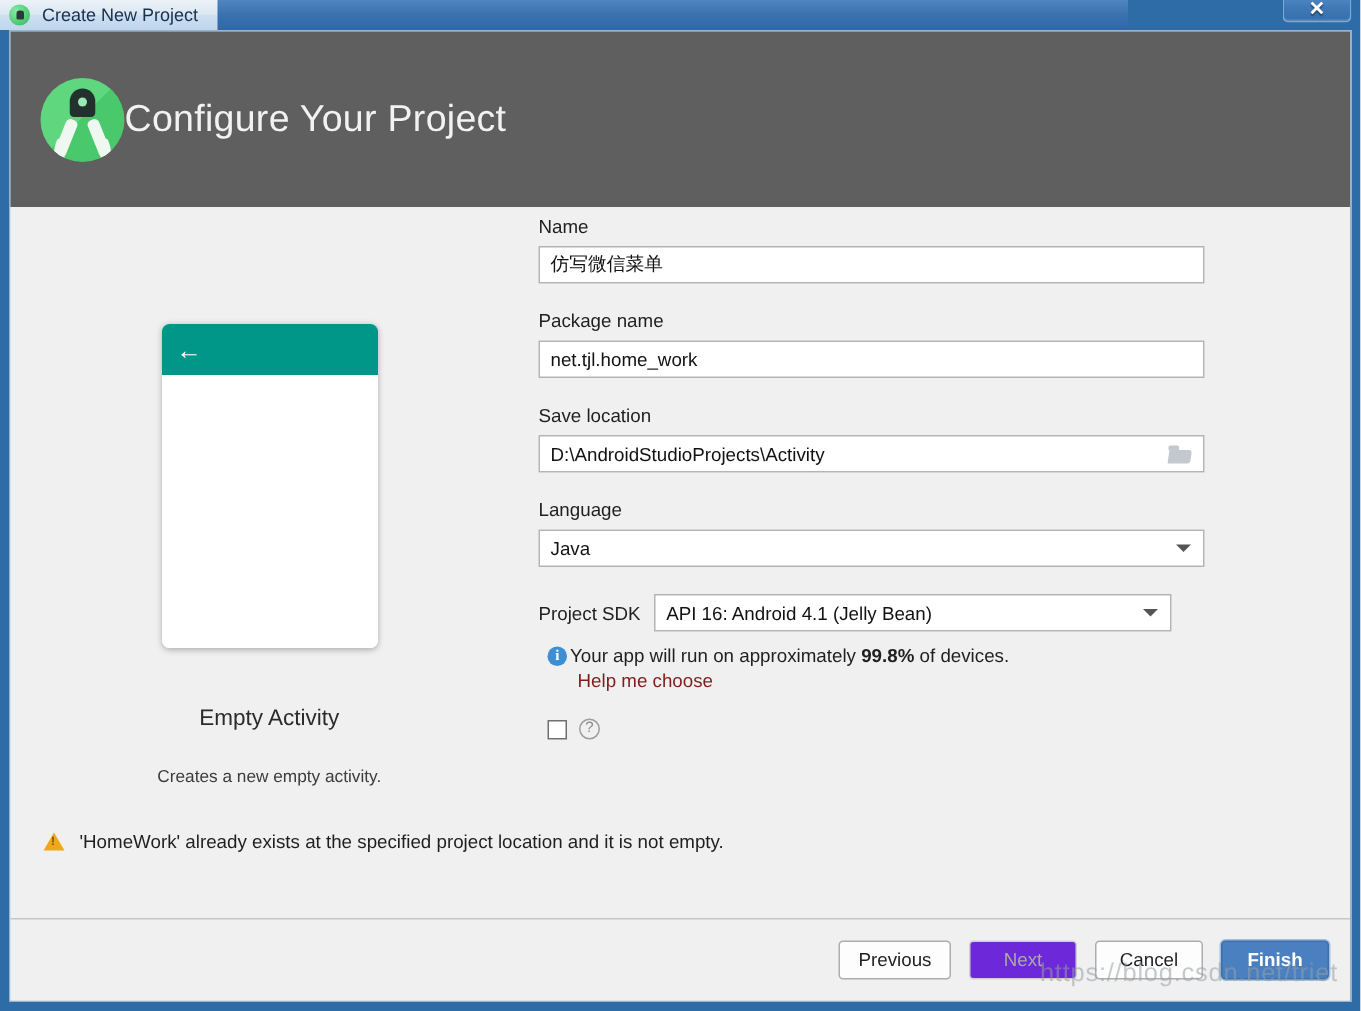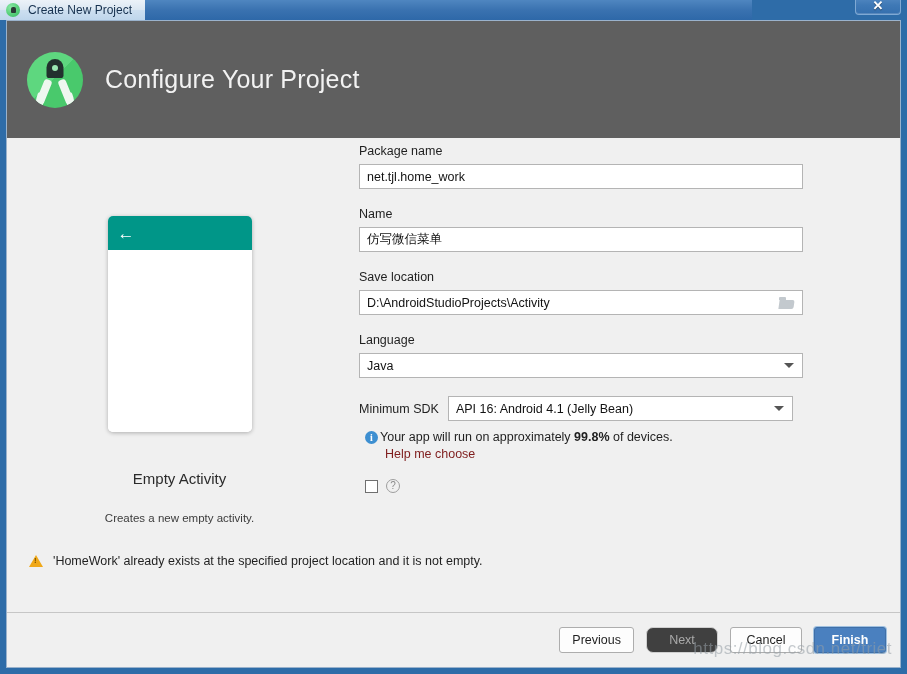--- a/index.html
+++ b/index.html
@@ -159,21 +159,20 @@
     position: absolute;
     left: 9px; bottom: 1px;
     width: 38px; height: 24px;
     border: 7px solid #eef7f0;
     border-bottom: none;
     border-radius: 20px 20px 0 0;
     box-sizing: border-box;
     clip-path: inset(10px 0 0 0);
   }
   #dialog-title {
-    margin-left: 22px;
     color: #f2f2f2;
     font-size: 25px;
     font-weight: normal;
     letter-spacing: 0.2px;
   }
 
   
   #dialog-main {
     flex: 1 1 auto;
     position: relative;
@@ -443,22 +442,21 @@
     align-items: center;
     justify-content: center;
     padding: 0 12px;
     box-sizing: border-box;
     position: relative;
     z-index: 2;
   }
   .btn.disabled {
     color: #a9a9a9;
     border-color: #cfcfcf;
-    background: #404040;
-    border-radius: 7px;
+    background: #6d28d9;
   }
   .btn.primary {
     background: #4a80bf;
     border: 1px solid #3f6fa8;
     color: #ffffff;
     font-weight: bold;
     box-shadow: 0 0 0 1px #9fc0e0;
   }
   
   #watermark {
@@ -512,51 +510,51 @@
           </div>
           <div id="activity-thumb-body"></div>
         </div>
         <div id="preview-name">Empty Activity</div>
         <div id="preview-desc">Creates a new empty activity.</div>
       </div>
 
       <div id="form-col">
 
         <div class="field-group">
+          <div class="field-label">Name</div>
+          <div class="text-input">
+            <span class="val">仿写微信菜单</span>
+          </div>
+        </div>
+
+        <div class="field-group">
           <div class="field-label">Package name</div>
           <div class="text-input">
             <span class="val">net.tjl.home_work</span>
-          </div>
-        </div>
-
-        <div class="field-group">
-          <div class="field-label">Name</div>
-          <div class="text-input">
-            <span class="val">仿写微信菜单</span>
           </div>
         </div>
 
         <div class="field-group">
           <div class="field-label">Save location</div>
           <div class="text-input">
             <span class="val">D:\AndroidStudioProjects\Activity</span>
             <span class="folder-icon"></span>
           </div>
         </div>
 
         <div class="field-group">
           <div class="field-label">Language</div>
           <div class="combo">
             <span class="val">Java</span>
             <span class="caret"></span>
           </div>
         </div>
 
         <div id="minsdk-row">
-          <div id="minsdk-label">Minimum SDK</div>
+          <div id="minsdk-label">Project SDK</div>
           <div id="minsdk-combo">
             <span class="val">API 16: Android 4.1 (Jelly Bean)</span>
             <span class="caret"></span>
           </div>
         </div>
 
         <div id="sdk-info-line">
           <span class="info-icon">i</span>
           <span id="sdk-info-text"><span>Your app will run on approximately </span><b>99.8%</b><span> of devices.</span></span>
         </div>

